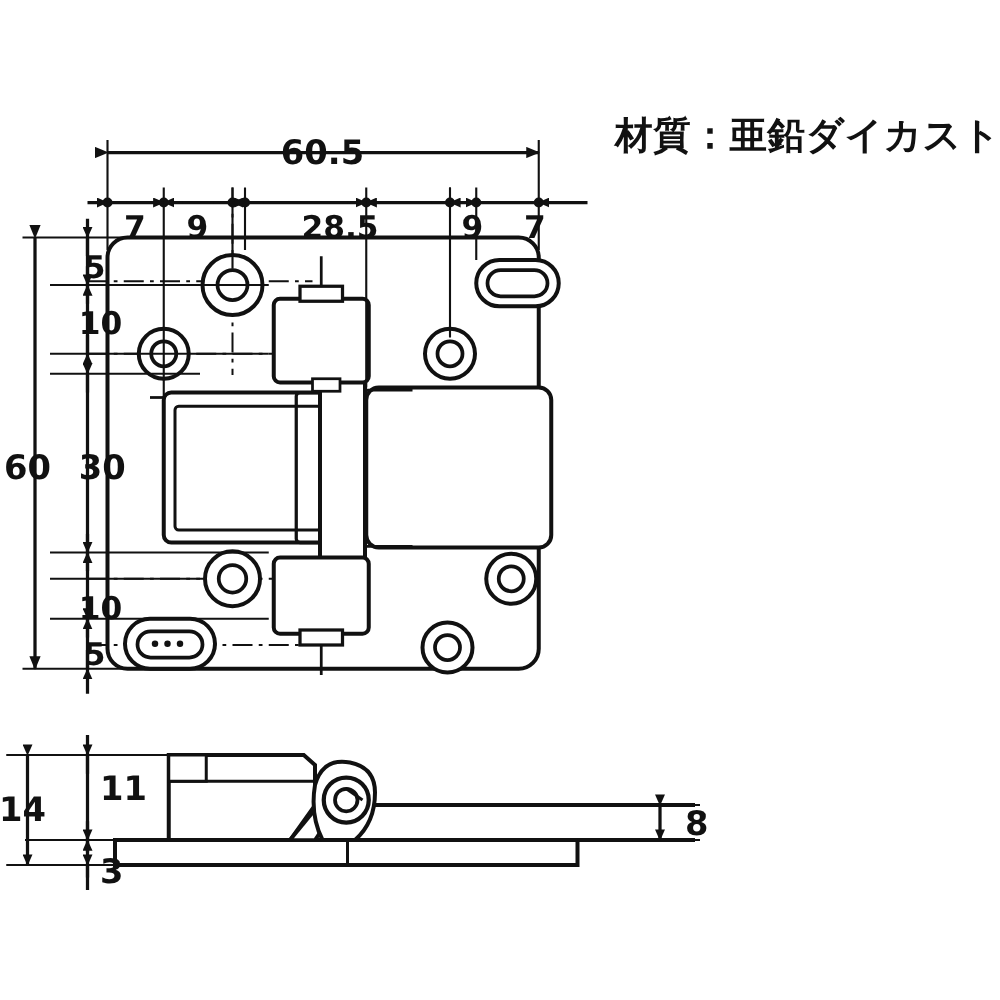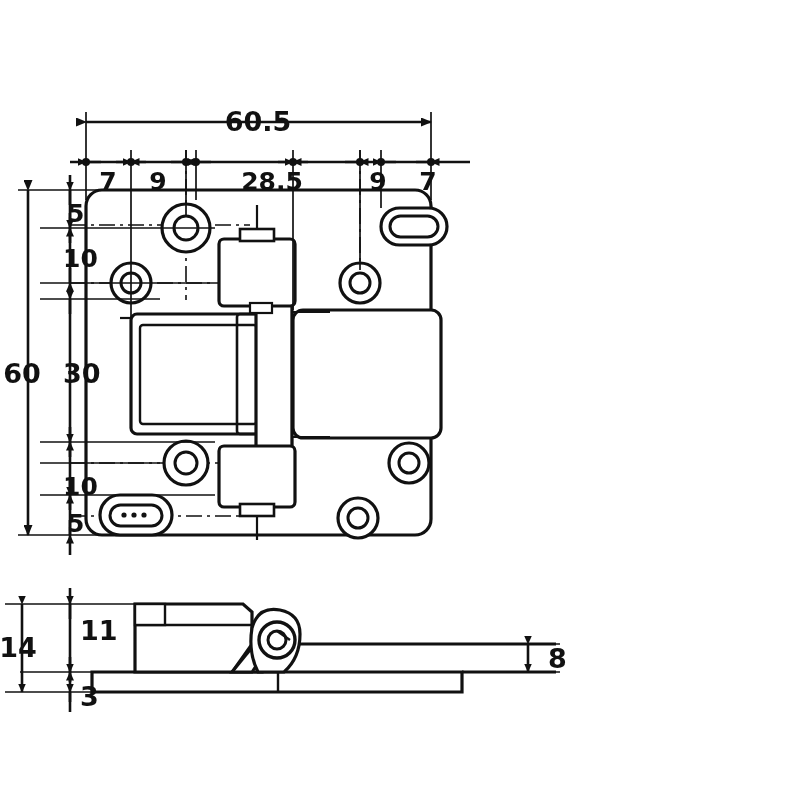--- a/index.html
+++ b/index.html
@@ -269,14 +269,15 @@
 
       <g font-family="DejaVu Sans, Liberation Sans, sans-serif" font-weight="bold" fill="#111111">
         <text x="18" y="657" font-size="27" text-anchor="middle">14</text>
         <text x="80" y="640" font-size="27" text-anchor="start">11</text>
         <text x="80" y="706" font-size="27" text-anchor="start">3</text>
         <text x="548" y="668" font-size="27" text-anchor="start">8</text>
       </g>
     </g>
   </svg>
 
+  <div class="note" id="note-material">材質：亜鉛ダイカスト</div>
 
 </div>
 
 </body></html>

